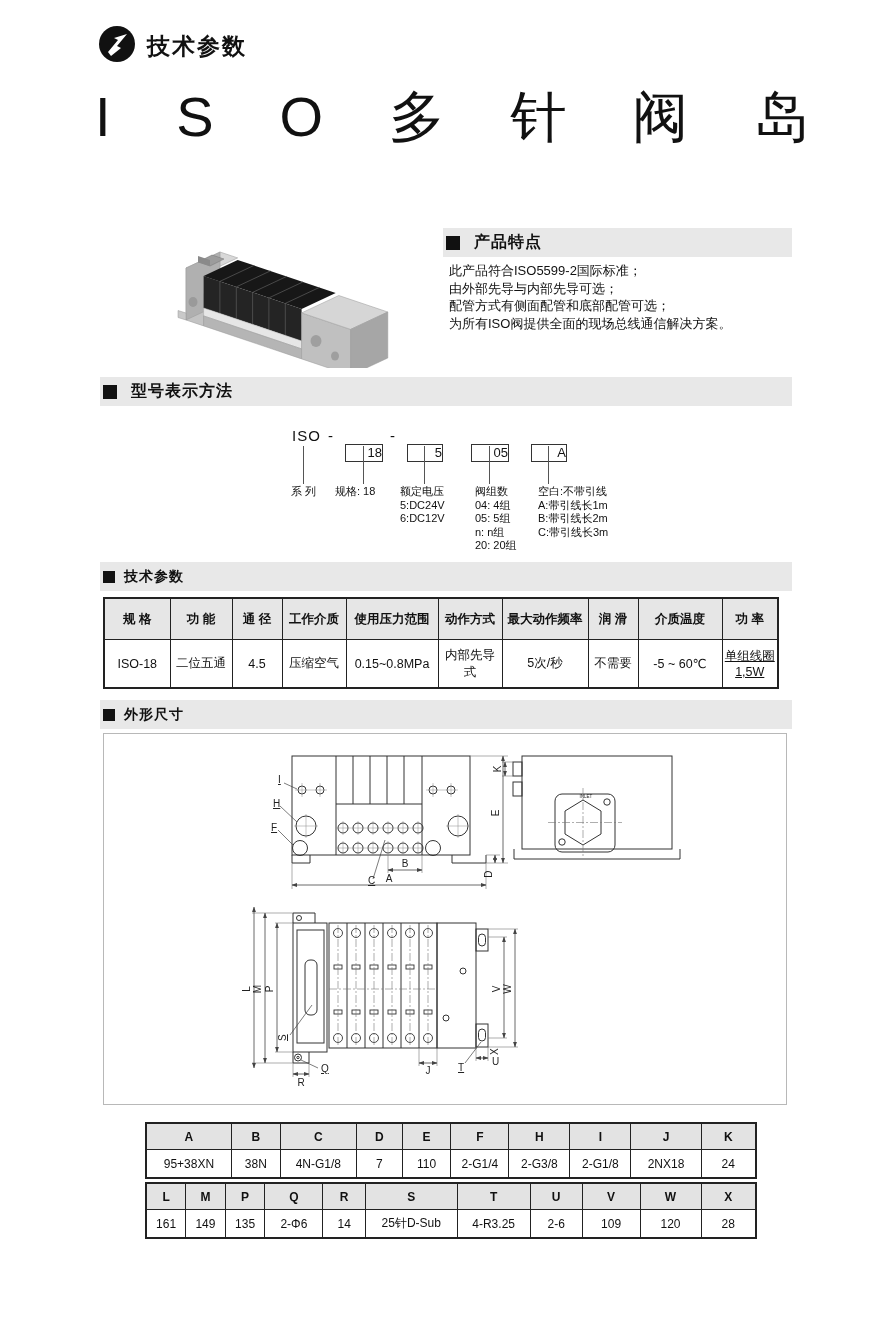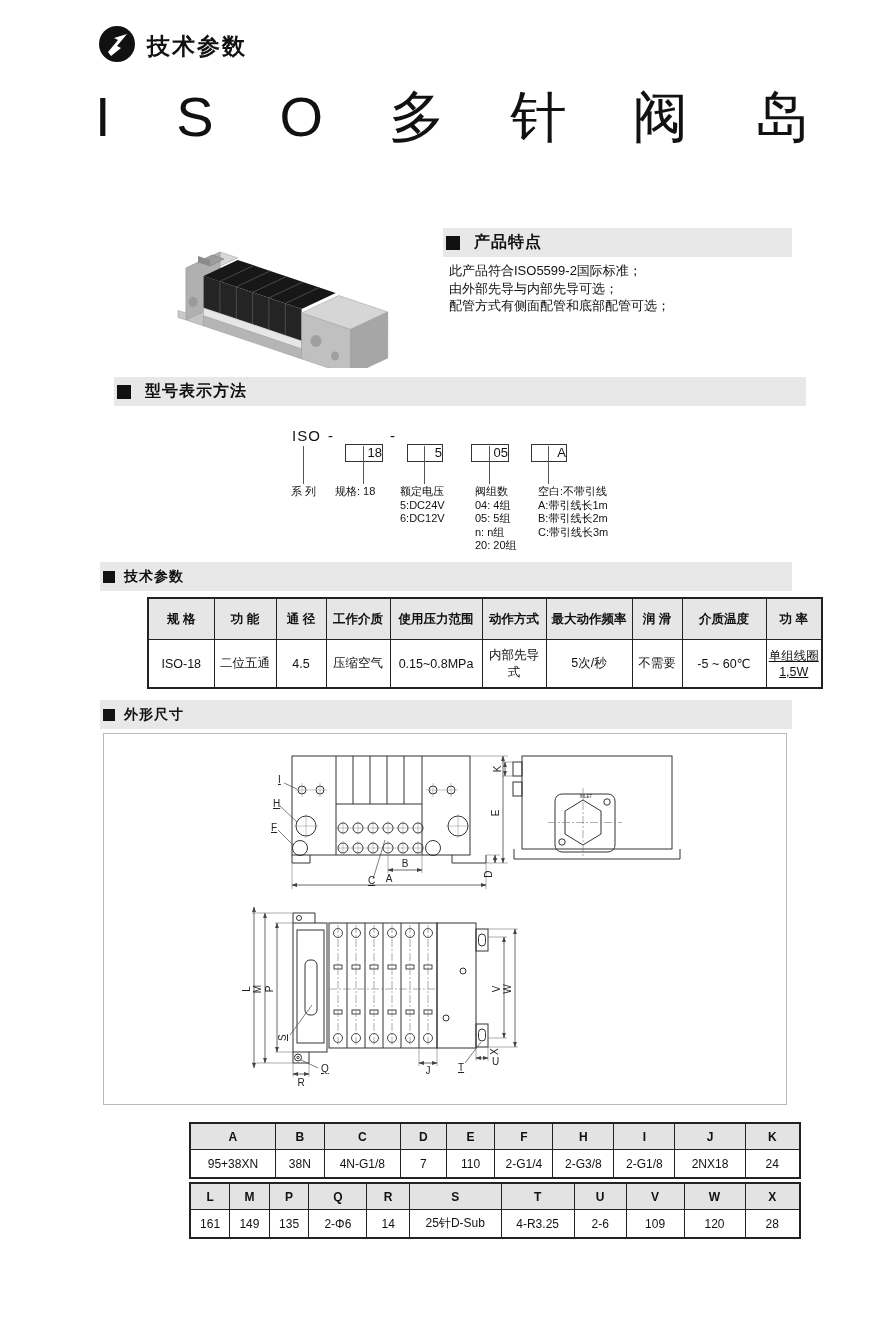--- a/index.html
+++ b/index.html
@@ -25,21 +25,21 @@
   .bar.small .bt{font-size:14px;}
   
   .features{left:449px;top:262px;width:345px;font-size:13px;line-height:17.5px;}
   
   .model{left:95px;top:422px;width:700px;height:140px;}
   .model .code{position:absolute;font-size:15px;font-weight:500;}
   .model .cbox{position:absolute;height:16px;border:1.5px solid #333;text-align:right;font-size:13px;font-weight:400;line-height:16px;margin-top:18px;}
   .model .vline{position:absolute;width:0;border-left:1px solid #555;}
   .model .legend{position:absolute;font-size:11px;line-height:13.5px;white-space:nowrap;}
   
-  table{border-collapse:collapse;margin-left:44px;}
+  table{border-collapse:collapse;}
   .tech-table{left:103px;top:597px;width:674px;table-layout:fixed;border:2px solid #222;}
   .tech-table th{background:#e6e6e6;font-size:12.5px;font-weight:bold;height:40px;border:1px solid #222;padding:0 2px;}
   .tech-table td{font-size:12.5px;text-align:center;height:47px;border:1px solid #222;padding:0 2px;}
   .pre{white-space:pre-line;text-decoration:underline;}
   
   .outline-box{left:103px;top:733px;width:684px;height:372px;border:1px solid #b8b8b8;box-sizing:border-box;}
   
   .dim-table{width:612px;table-layout:fixed;border:2px solid #222;}
   .dim-table th{background:#e3e3e3;font-size:12px;font-weight:bold;height:23px;border:1px solid #222;}
   .dim-table td{font-size:12px;text-align:center;height:25px;border:1px solid #222;}
@@ -109,23 +109,24 @@
 </svg>
 
 <div class="abs bar" style="left:443px;top:228px;width:349px;">
   <div class="sq"></div>
   <div class="bt">产品特点</div>
 </div>
 <div class="abs features">
   <div>此产品符合ISO5599-2国际标准；</div>
   <div>由外部先导与内部先导可选；</div>
   <div>配管方式有侧面配管和底部配管可选；</div>
-</div>
-
-<div class="abs bar" style="left:100px;top:377px;width:692px;margin-left:14px;">
+  <div>为所有ISO阀提供全面的现场总线通信解决方案。</div>
+</div>
+
+<div class="abs bar" style="left:100px;top:377px;width:692px;">
   <div class="sq"></div>
   <div class="bt">型号表示方法</div>
 </div>
 <div class="abs model">
   <span class="code" style="left:197px;top:5px;letter-spacing:1px;">ISO</span>
   <span class="code" style="left:233px;top:5px;">-</span>
   <div class="cbox" style="left:250px;top:4px;width:36px;">18</div>
   <span class="code" style="left:295px;top:5px;">-</span>
   <div class="cbox" style="left:312px;top:4px;width:34px;">5</div>
   <div class="cbox" style="left:376px;top:4px;width:36px;">05</div>

